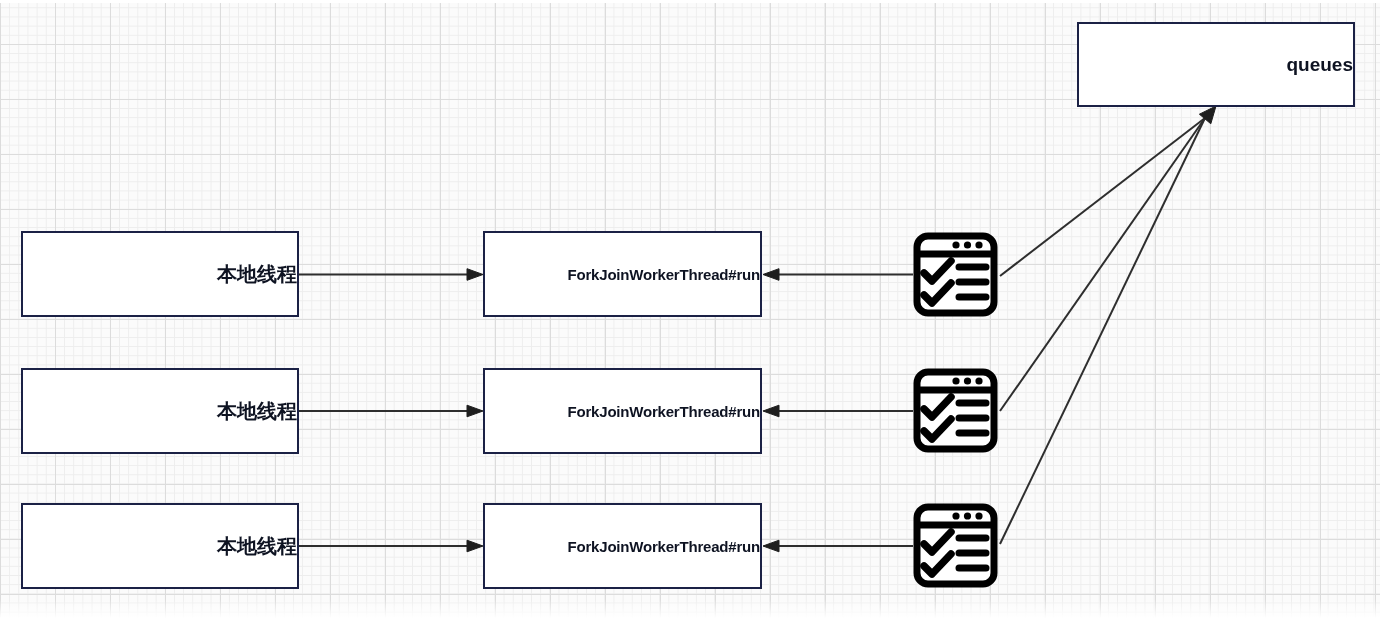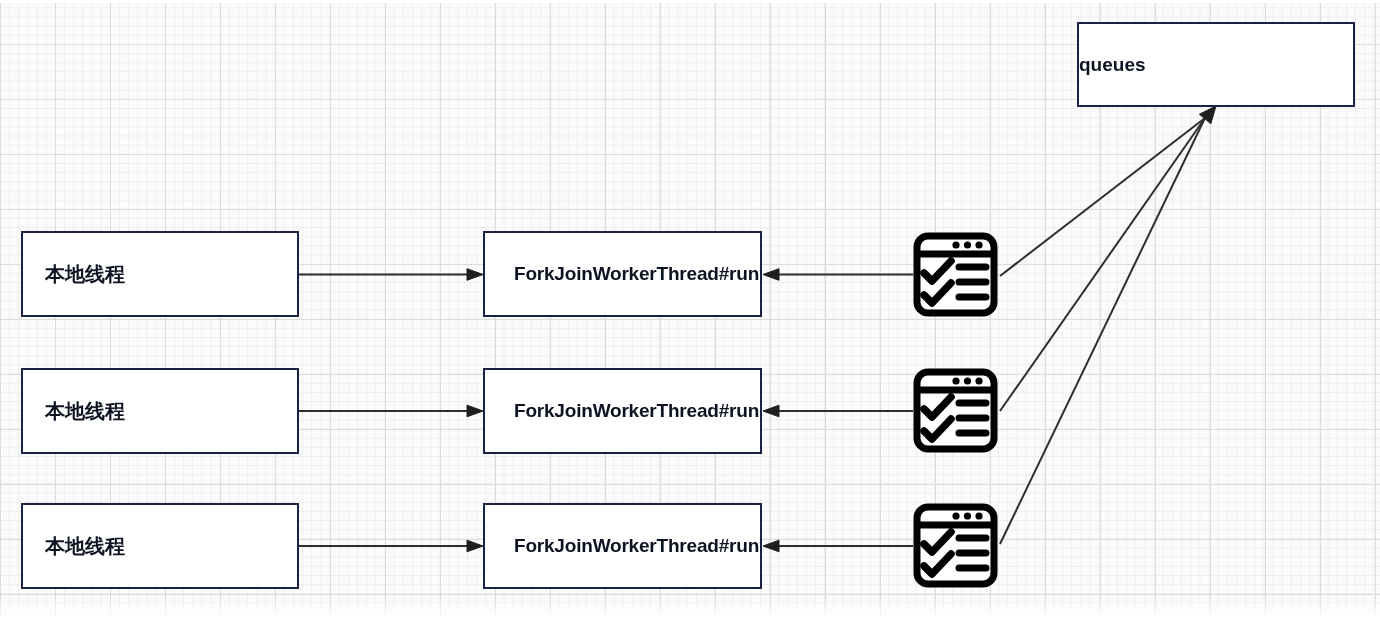--- a/index.html
+++ b/index.html
@@ -35,28 +35,28 @@
     stroke-width: 1;
   }
 
   .node {
     position: absolute;
     box-sizing: border-box;
     background: #ffffff;
     border: 2px solid #1b2145;
     display: flex;
     align-items: center;
-    justify-content: flex-start;
+    justify-content: flex-end;
     z-index: 2;
     color: #0e1322;
     font-weight: bold;
     white-space: nowrap;
   }
   .node.local  { left: 21px;   width: 278px; height: 86px; font-size: 20px; padding-left: 22px; }
-  .node.worker { left: 483px;  width: 279px; height: 86px; font-size: 19px; letter-spacing: -0.2px; padding-left: 29px; }
+  .node.worker { left: 483px;  width: 279px; height: 86px; font-size: 15px; letter-spacing: -0.2px; padding-left: 29px; }
   .node.queues { left: 1077px; top: 22px; width: 278px; height: 85px; font-size: 19px; }
 
   .icon {
     position: absolute;
     left: 913px;
     width: 85px;
     height: 85px;
     z-index: 2;
   }
 

